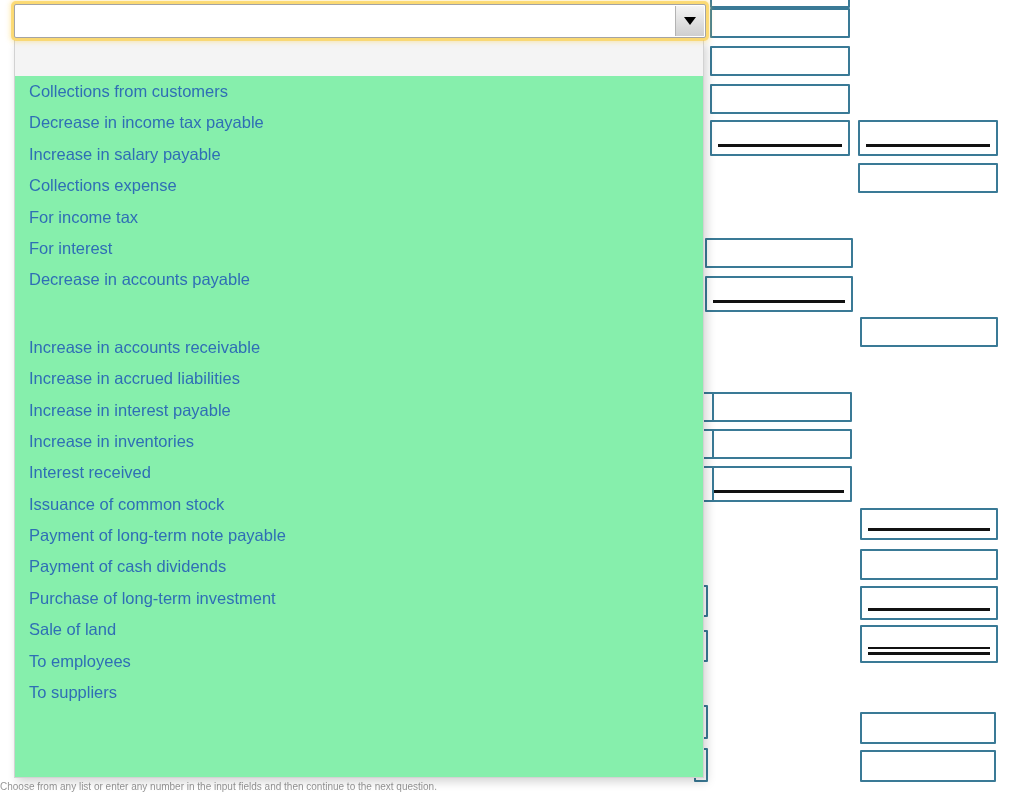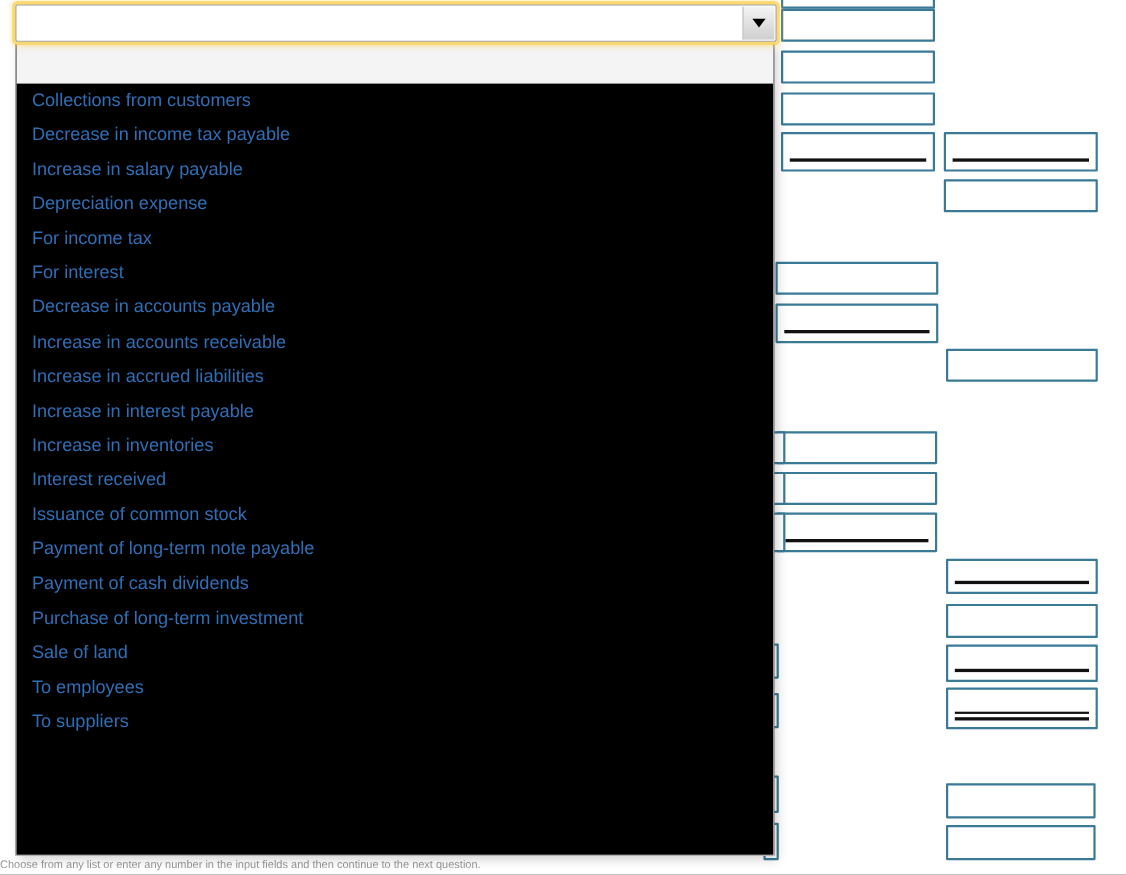--- a/index.html
+++ b/index.html
@@ -117,21 +117,21 @@
     border-top: 8px solid #000000;
   }
 
   #dropdown-list {
     position: absolute;
     left: 14px;
     top: 40px;
     width: 690px;
     height: 738px;
     box-sizing: border-box;
-    background: #000000;
+    background: #86efac;
     border: 1px solid #d2d2d2;
     border-top: none;
     z-index: 35;
     box-shadow: 3px 4px 9px rgba(0,0,0,.17);
     overflow: hidden;
   }
   .dd-option {
     height: 31.4px;
     line-height: 31.4px;
     padding: 0 14px;
@@ -248,25 +248,25 @@
       <span class="tri"></span>
     </div>
   </div>
 </div>
 
 <div id="dropdown-list">
     <div class="dd-option blank"></div>
     <div class="dd-option" style="color: rgb(47, 110, 181);">Collections from customers</div>
     <div class="dd-option" style="color: rgb(47, 110, 181);">Decrease in income tax payable</div>
     <div class="dd-option" style="color: rgb(47, 110, 181);">Increase in salary payable</div>
-    <div class="dd-option" style="color: rgb(47, 110, 181);">Depreciation expense</div>
+    <div class="dd-option" style="color: rgb(47, 110, 181);">Collections expense</div>
     <div class="dd-option" style="color: rgb(47, 110, 181);">For income tax</div>
     <div class="dd-option" style="color: rgb(47, 110, 181);">For interest</div>
     <div class="dd-option" style="color: rgb(47, 110, 181);">Decrease in accounts payable</div>
-    <div class="dd-option" style="color: rgb(47, 110, 181);">Increase in accounts receivable</div>
+    <div class="dd-option" style="color: rgb(47, 110, 181); margin-top: 36px;">Increase in accounts receivable</div>
     <div class="dd-option" style="color: rgb(47, 110, 181);">Increase in accrued liabilities</div>
     <div class="dd-option" style="color: rgb(47, 110, 181);">Increase in interest payable</div>
     <div class="dd-option" style="color: rgb(47, 110, 181);">Increase in inventories</div>
     <div class="dd-option" style="color: rgb(47, 110, 181);">Interest received</div>
     <div class="dd-option" style="color: rgb(47, 110, 181);">Issuance of common stock</div>
     <div class="dd-option" style="color: rgb(47, 110, 181);">Payment of long-term note payable</div>
     <div class="dd-option" style="color: rgb(47, 110, 181);">Payment of cash dividends</div>
     <div class="dd-option" style="color: rgb(47, 110, 181);">Purchase of long-term investment</div>
     <div class="dd-option" style="color: rgb(47, 110, 181);">Sale of land</div>
     <div class="dd-option" style="color: rgb(47, 110, 181);">To employees</div>

